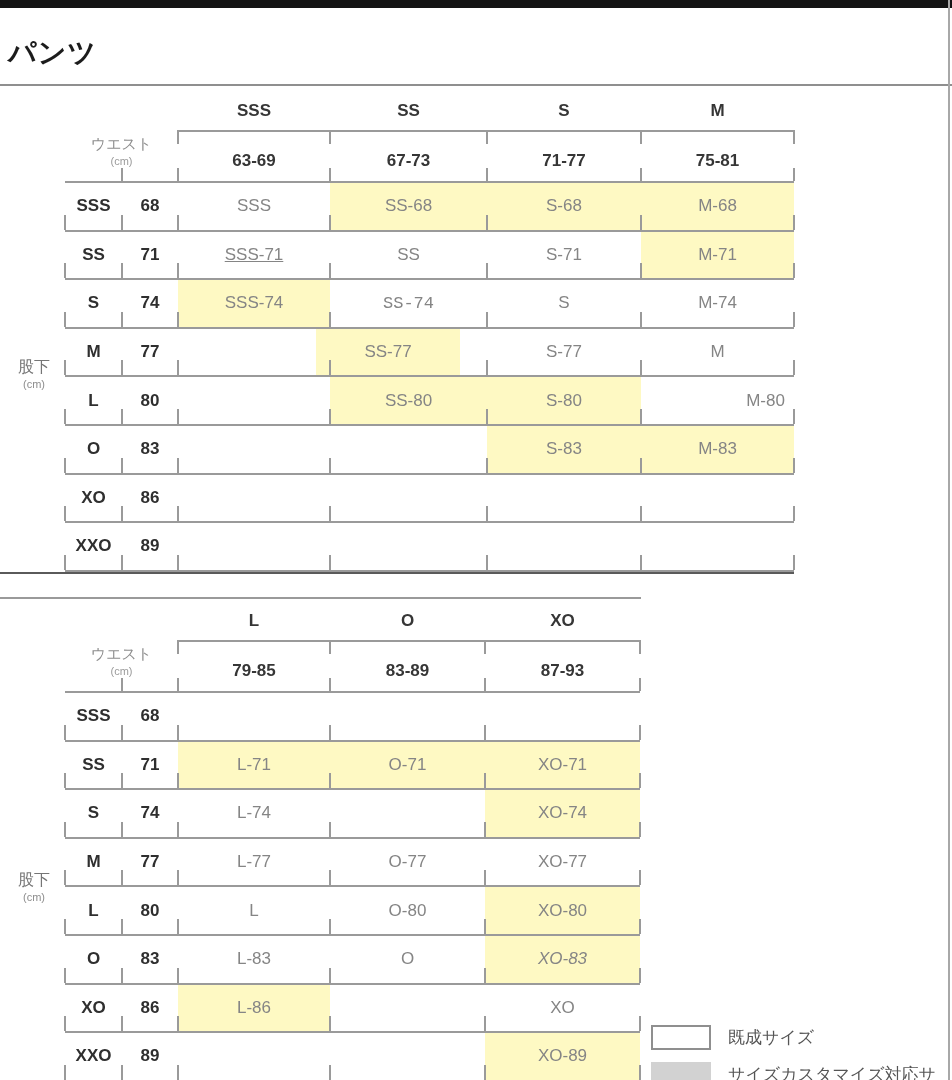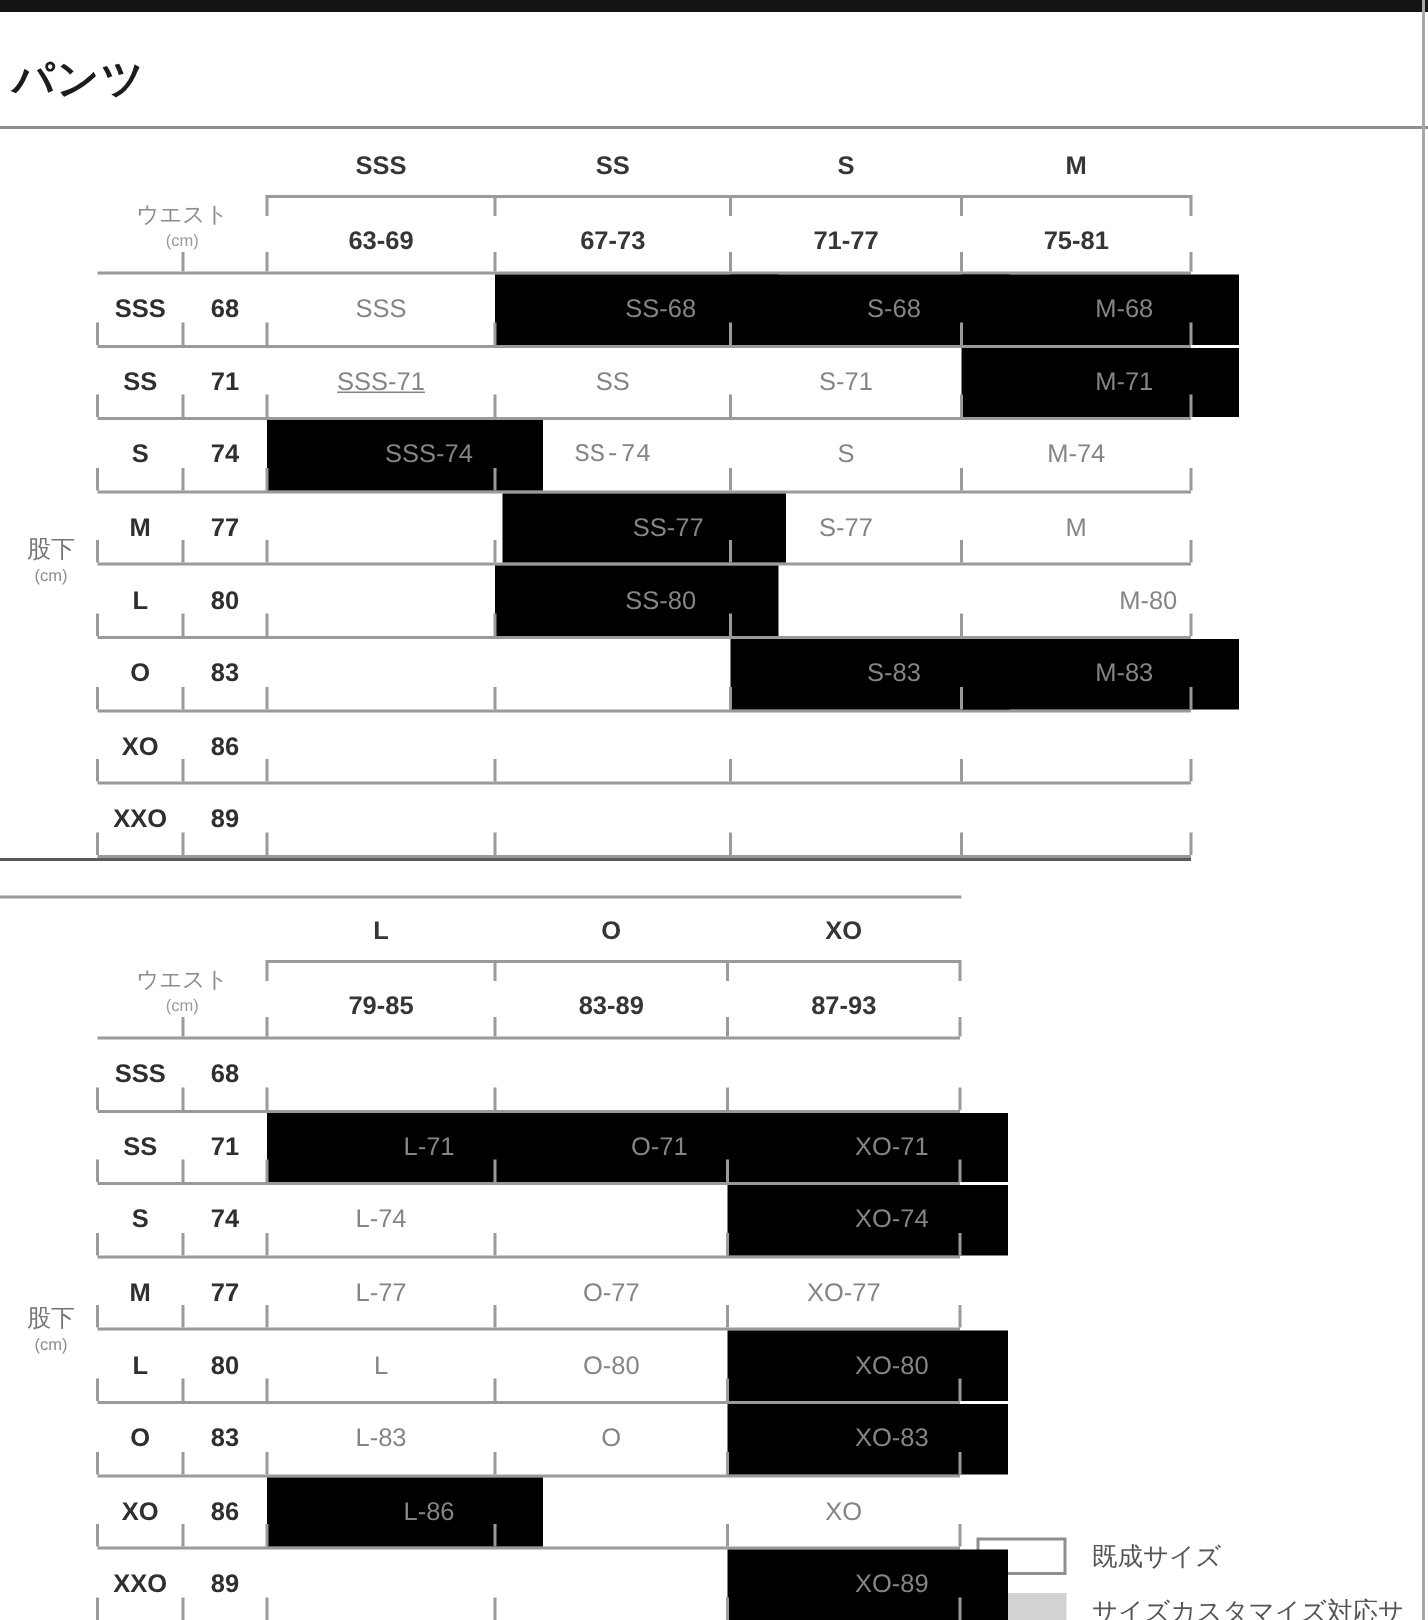--- a/index.html
+++ b/index.html
@@ -38,21 +38,21 @@
   .rlabel {
     position:absolute; top:0; height:100%;
     display:flex; align-items:center; justify-content:center;
     font-weight:bold; color:#2f2f2f; font-size:17px;
   }
   .cell {
     position:absolute; top:0; height:100%;
     display:flex; align-items:center; justify-content:center;
     color:#858585; font-size:17px; z-index:1;
   }
-  .cell.custom { background:#000000;padding-left:32px; }
+  .cell.custom { background:#fef9c3; }
 
   #table-bottom-line { left:0; top:572px; width:794px; height:2px; background:#5a5a5a; z-index:4; }
   #table-divider-line { left:0; top:597px; width:641px; height:2px; background:#9a9a9a; }
 
   
   #legend-ready-swatch {
     left:651px; top:1025px; width:60px; height:25px;
     background:#ffffff; border:2px solid #8f8f8f; box-sizing:border-box;
   }
   #legend-ready-label, #legend-custom-label {
@@ -143,36 +143,37 @@
       <div class="tick" style="position: absolute; left: 112px; bottom: 0px; height: 15px;"></div>
       <div class="tick" style="position: absolute; left: 264px; bottom: 0px; height: 15px;"></div>
       <div class="tick" style="position: absolute; left: 421px; bottom: 0px; height: 15px;"></div>
       <div class="tick" style="position: absolute; left: 575px; bottom: 0px; height: 15px;"></div>
       <div class="tick" style="position: absolute; left: 728px; bottom: 0px; height: 15px;"></div>
     </div>
     <div class="trow" style="left: 65px; top: 328.8px; width: 729px; height: 48.6px;">
       <div class="rlabel" style="left: 0px; width: 57px;">M</div>
       <div class="rlabel" style="left: 57px; width: 56px;">77</div>
       <div class="cell" style="left: 113px; width: 152px;"></div>
-      <div class="cell custom" style="left: 270px; width: 157px;">SS-77</div>
+      <div class="cell custom" style="left: 251px; width: 144px;">SS-77</div>
       <div class="cell" style="left: 422px; width: 154px;">S-77</div>
       <div class="cell" style="left: 576px; width: 153px;">M</div>
       <div class="tick" style="position: absolute; left: -1px; bottom: 0px; height: 15px;"></div>
       <div class="tick" style="position: absolute; left: 56px; bottom: 0px; height: 15px;"></div>
       <div class="tick" style="position: absolute; left: 112px; bottom: 0px; height: 15px;"></div>
       <div class="tick" style="position: absolute; left: 264px; bottom: 0px; height: 15px;"></div>
       <div class="tick" style="position: absolute; left: 421px; bottom: 0px; height: 15px;"></div>
       <div class="tick" style="position: absolute; left: 575px; bottom: 0px; height: 15px;"></div>
       <div class="tick" style="position: absolute; left: 728px; bottom: 0px; height: 15px;"></div>
     </div>
     <div class="trow" style="left: 65px; top: 377.4px; width: 729px; height: 48.6px;">
       <div class="rlabel" style="left: 0px; width: 57px;">L</div>
       <div class="rlabel" style="left: 57px; width: 56px;">80</div>
       <div class="cell" style="left: 113px; width: 152px;"></div>
       <div class="cell custom" style="left: 265px; width: 157px;">SS-80</div>
+      <div class="cell custom" style="left: 422px; width: 154px;">S-80</div>
       <div class="cell" style="left: 576px; width: 153px; margin-left: 48px;">M-80</div>
       <div class="tick" style="position: absolute; left: -1px; bottom: 0px; height: 15px;"></div>
       <div class="tick" style="position: absolute; left: 56px; bottom: 0px; height: 15px;"></div>
       <div class="tick" style="position: absolute; left: 112px; bottom: 0px; height: 15px;"></div>
       <div class="tick" style="position: absolute; left: 264px; bottom: 0px; height: 15px;"></div>
       <div class="tick" style="position: absolute; left: 421px; bottom: 0px; height: 15px;"></div>
       <div class="tick" style="position: absolute; left: 575px; bottom: 0px; height: 15px;"></div>
       <div class="tick" style="position: absolute; left: 728px; bottom: 0px; height: 15px;"></div>
     </div>
     <div class="trow" style="left: 65px; top: 426px; width: 729px; height: 48.6px;">
@@ -311,21 +312,21 @@
       <div class="tick" style="position: absolute; left: 112px; bottom: 0px; height: 15px;"></div>
       <div class="tick" style="position: absolute; left: 264px; bottom: 0px; height: 15px;"></div>
       <div class="tick" style="position: absolute; left: 419px; bottom: 0px; height: 15px;"></div>
       <div class="tick" style="position: absolute; left: 574px; bottom: 0px; height: 15px;"></div>
     </div>
     <div class="trow" style="left: 65px; top: 936px; width: 575px; height: 48.6px;">
       <div class="rlabel" style="left: 0px; width: 57px;">O</div>
       <div class="rlabel" style="left: 57px; width: 56px;">83</div>
       <div class="cell" style="left: 113px; width: 152px;">L-83</div>
       <div class="cell" style="left: 265px; width: 155px;">O</div>
-      <div class="cell custom" style="left: 420px; width: 155px;">XO-83</div>
+      <div class="cell custom" style="left: 420px; width: 155px; font-style: italic;">XO-83</div>
       <div class="tick" style="position: absolute; left: -1px; bottom: 0px; height: 15px;"></div>
       <div class="tick" style="position: absolute; left: 56px; bottom: 0px; height: 15px;"></div>
       <div class="tick" style="position: absolute; left: 112px; bottom: 0px; height: 15px;"></div>
       <div class="tick" style="position: absolute; left: 264px; bottom: 0px; height: 15px;"></div>
       <div class="tick" style="position: absolute; left: 419px; bottom: 0px; height: 15px;"></div>
       <div class="tick" style="position: absolute; left: 574px; bottom: 0px; height: 15px;"></div>
     </div>
     <div class="trow" style="left: 65px; top: 984.6px; width: 575px; height: 48.6px;">
       <div class="rlabel" style="left: 0px; width: 57px;">XO</div>
       <div class="rlabel" style="left: 57px; width: 56px;">86</div>

